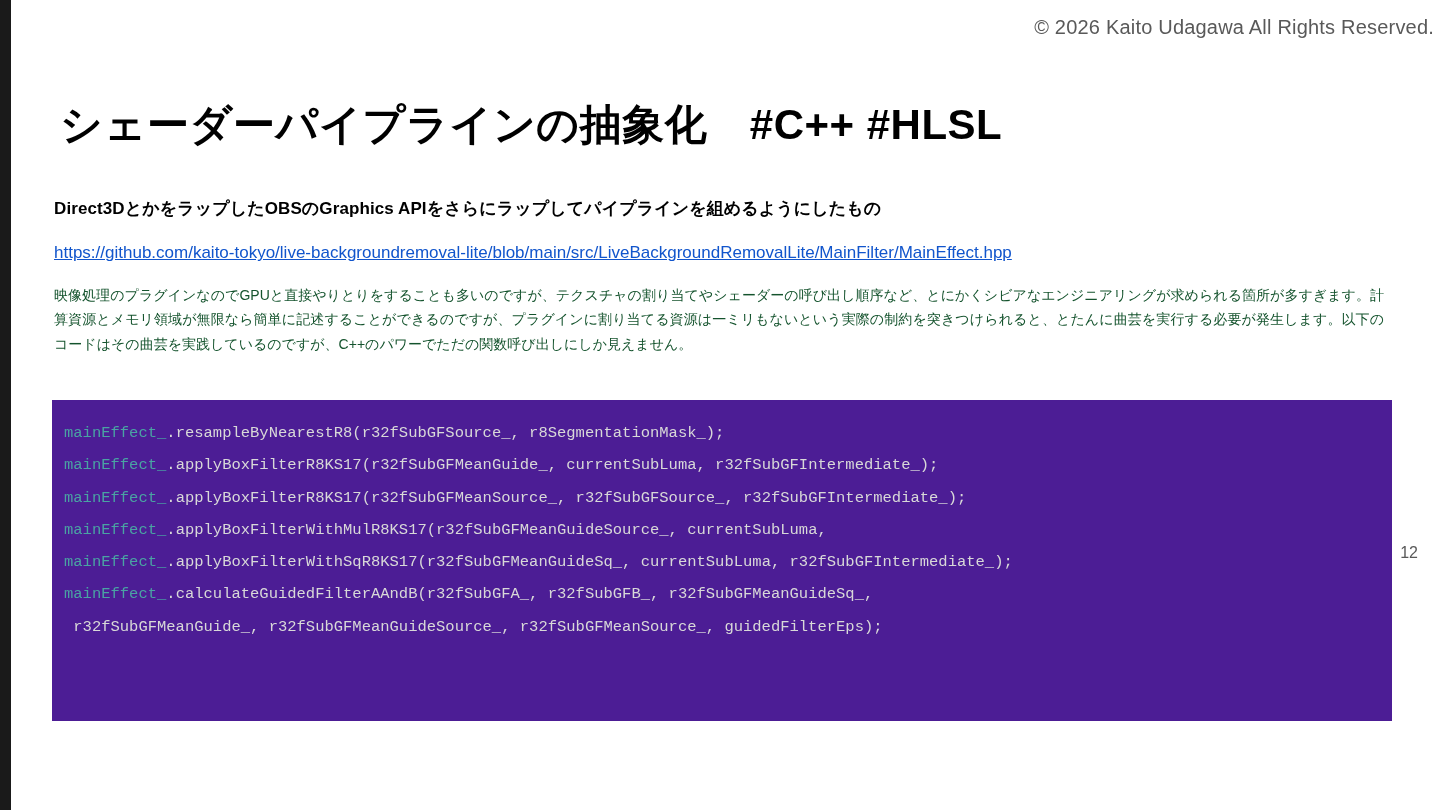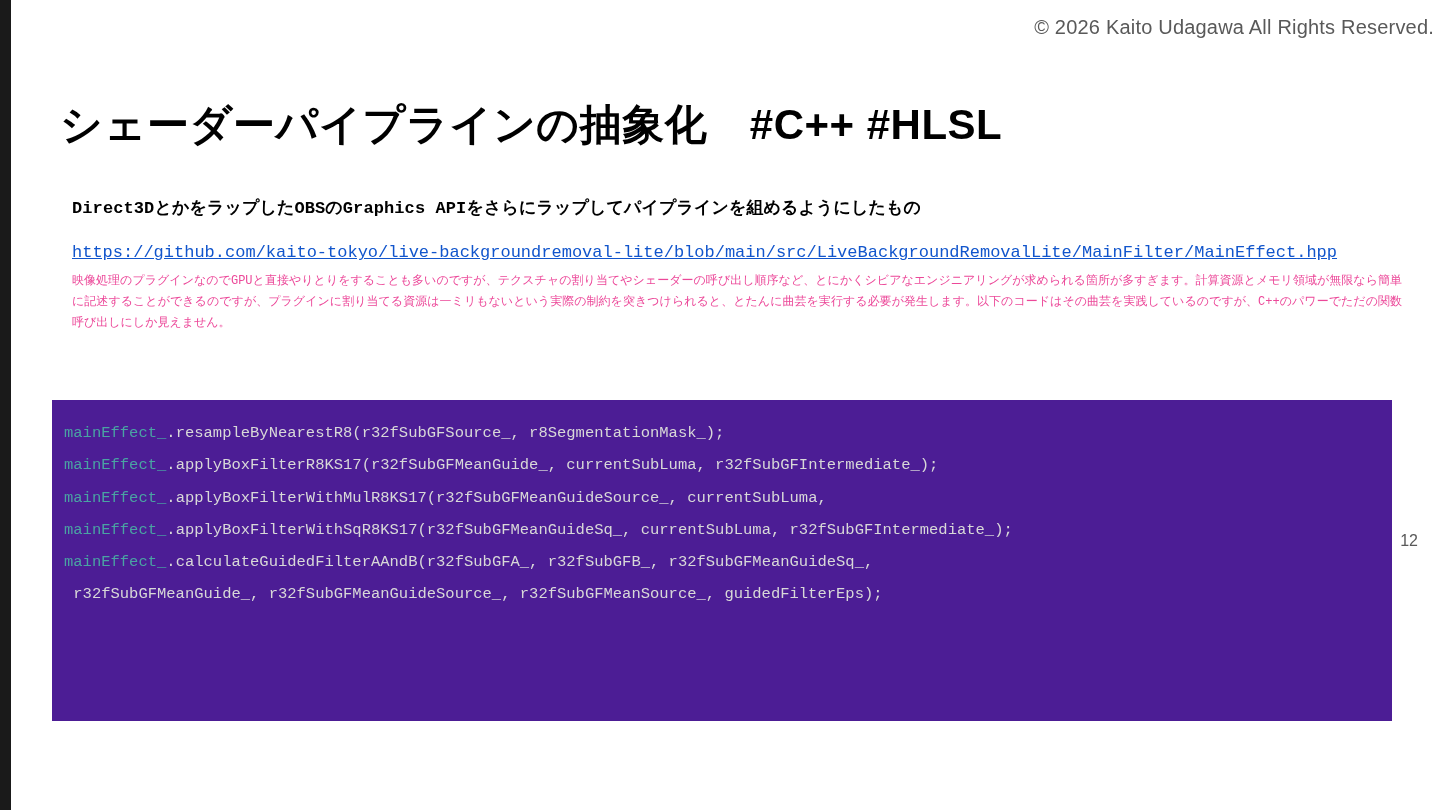--- a/index.html
+++ b/index.html
@@ -45,46 +45,45 @@
     top: 84px;
     font-size: 42px;
     font-weight: bold;
     color: #000000;
     letter-spacing: 0.5px;
     white-space: nowrap;
     margin-top: 13px;
   }
   .body-block {
     position: absolute;
-    left: 72px;
+    left: 54px;
     top: 196px;
     width: 1330px;
-    font-family: Liberation Mono, monospace;
   }
   .lead {
     font-size: 17px;
     font-weight: bold;
     color: #000000;
     line-height: 1.55;
     letter-spacing: 0.1px;
   }
   .link {
     display: block;
     font-size: 17px;
     color: #1155cc;
     text-decoration: underline;
     line-height: 1.55;
     letter-spacing: 0px;
     word-break: break-all;
     margin-top: 18px;
   }
   .para {
-    margin-top: 4px;
-    font-size: 12px;
-    color: #ec4899;
+    margin-top: 16px;
+    font-size: 14px;
+    color: #14532d;
     line-height: 1.75;
     letter-spacing: 0px;
     text-align: justify;
   }
   .code-box {
     position: absolute;
     left: 52px;
     top: 400px;
     width: 1340px;
     height: 321px;
@@ -100,21 +99,21 @@
     color: #d8d8d8;
     white-space: pre;
     letter-spacing: 0px;
   }
   .code-line .obj {
     color: #4aa3a3;
   }
   .page-number {
     position: absolute;
     right: 36px;
-    bottom: 24px;
+    bottom: 12px;
     font-size: 16px;
     color: #595959;
   }
 </style>
 </head>
 <body>
 
 <div class="slide">
 
   <div class="accent-bar"></div>
@@ -125,20 +124,21 @@
 
   <div class="body-block">
     <div class="lead">Direct3DとかをラップしたOBSのGraphics APIをさらにラップしてパイプラインを組めるようにしたもの</div>
     <a class="link" href="#">https://github.com/kaito-tokyo/live-backgroundremoval-lite/blob/main/src/LiveBackgroundRemovalLite/MainFilter/MainEffect.hpp</a>
     <div class="para">映像処理のプラグインなのでGPUと直接やりとりをすることも多いのですが、テクスチャの割り当てやシェーダーの呼び出し順序など、とにかくシビアなエンジニアリングが求められる箇所が多すぎます。計算資源とメモリ領域が無限なら簡単に記述することができるのですが、プラグインに割り当てる資源は一ミリもないという実際の制約を突きつけられると、とたんに曲芸を実行する必要が発生します。以下のコードはその曲芸を実践しているのですが、C++のパワーでただの関数呼び出しにしか見えません。</div>
   </div>
 
   <div class="code-box">
     <div class="code-line"><span class="obj">mainEffect_</span><span>.resampleByNearestR8(r32fSubGFSource_, r8SegmentationMask_);</span></div>
     <div class="code-line"><span class="obj">mainEffect_</span><span>.applyBoxFilterR8KS17(r32fSubGFMeanGuide_, currentSubLuma, r32fSubGFIntermediate_);</span></div>
+    <div class="code-line"><span class="obj">mainEffect_</span><span>.applyBoxFilterR8KS17(r32fSubGFMeanSource_, r32fSubGFSource_, r32fSubGFIntermediate_);</span></div>
     <div class="code-line"><span class="obj">mainEffect_</span><span>.applyBoxFilterWithMulR8KS17(r32fSubGFMeanGuideSource_, currentSubLuma,</span></div>
     <div class="code-line"><span class="obj">mainEffect_</span><span>.applyBoxFilterWithSqR8KS17(r32fSubGFMeanGuideSq_, currentSubLuma, r32fSubGFIntermediate_);</span></div>
     <div class="code-line"><span class="obj">mainEffect_</span><span>.calculateGuidedFilterAAndB(r32fSubGFA_, r32fSubGFB_, r32fSubGFMeanGuideSq_,</span></div>
     <div class="code-line"><span class="obj"></span><span> r32fSubGFMeanGuide_, r32fSubGFMeanGuideSource_, r32fSubGFMeanSource_, guidedFilterEps);</span></div>
   </div>
 
   <div class="page-number">12</div>
 
 </div>
 

